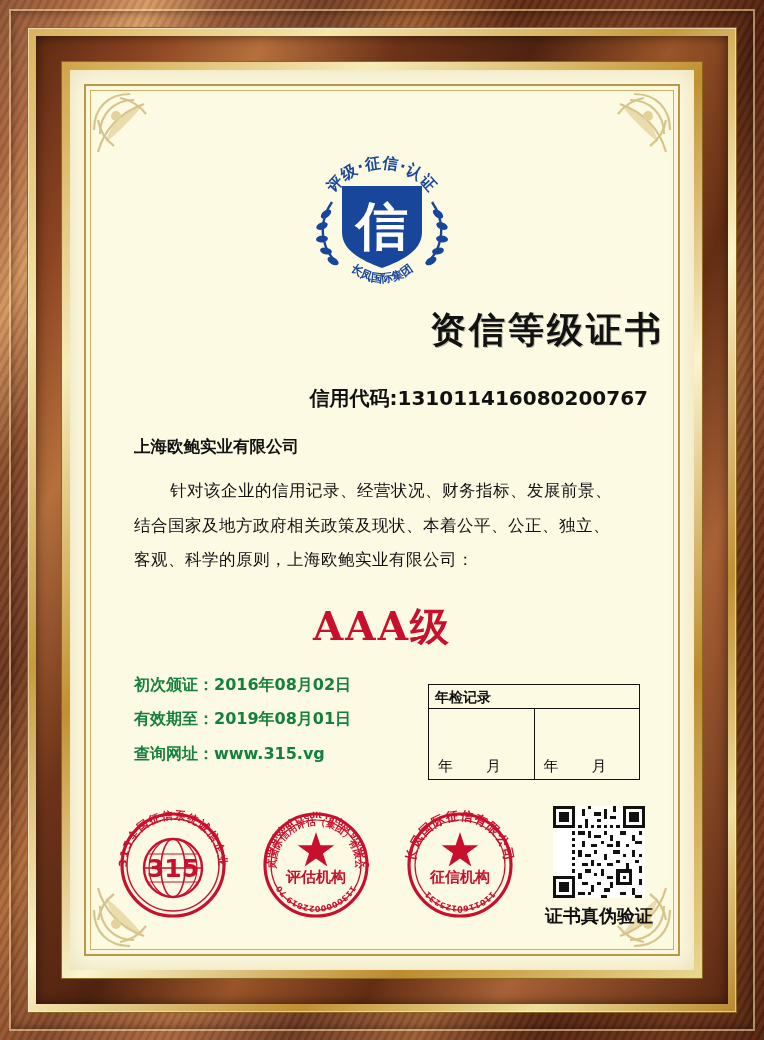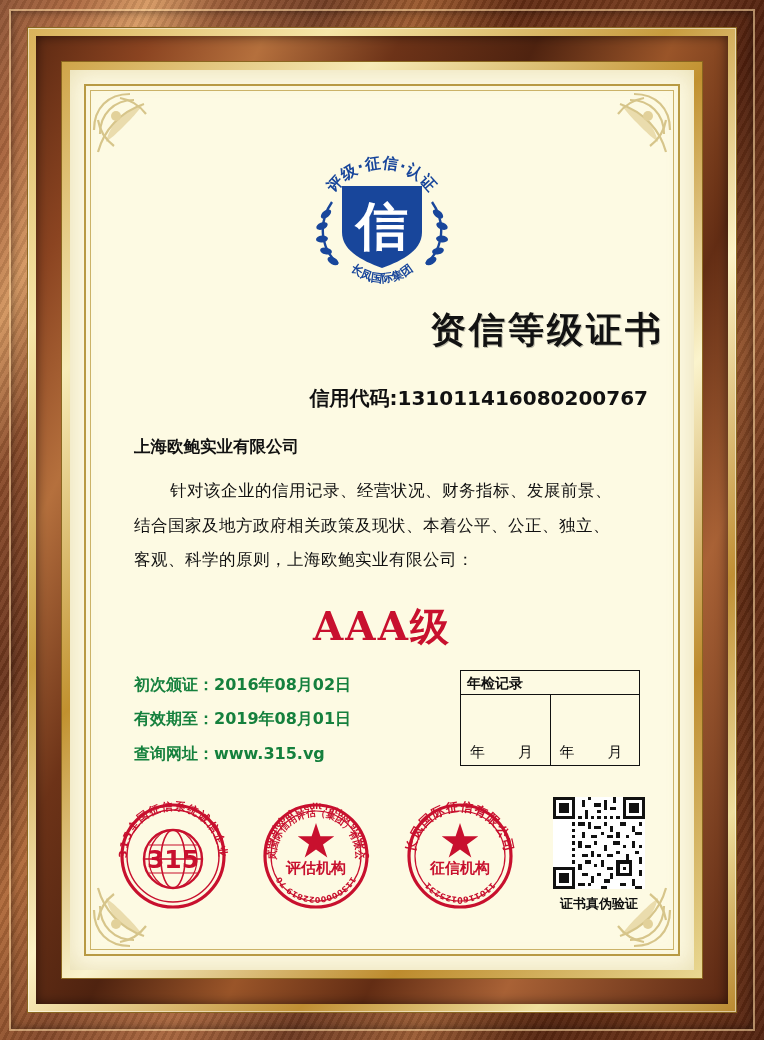--- a/index.html
+++ b/index.html
@@ -183,22 +183,22 @@
     font-family: "DejaVu Sans", sans-serif;
     font-size: 16px;
     color: #15803d;
     line-height: 2.15;
     font-weight: bold;
     flex: 1;
   }
   .dates .lbl { font-weight: bold; }
 
   .annual-table {
-    width: 180px;
-    margin-top: 2px;
+    width: 212px;
+    margin-top: 16px;
   }
   .annual-title {
     border: 1.5px solid #111;
     border-bottom: none;
     height: 24px;
     line-height: 24px;
     padding-left: 6px;
     font-family: "DejaVu Sans", sans-serif;
     font-size: 14px;
     font-weight: bold;
@@ -246,21 +246,21 @@
   }
   .qr {
     width: 92px;
     height: 92px;
     margin: 0 auto;
     background: #fff;
   }
   .qr-caption {
     margin-top: 6px;
     font-family: "DejaVu Sans", sans-serif;
-    font-size: 13px;
+    font-size: 18px;
     color: #111;
     font-weight: bold;
   }
 </style>
 </head>
 <body>
 
 <div class="frame-outer">
   <div class="frame-bevel-hi"></div>
   <div class="gold-band"></div>

